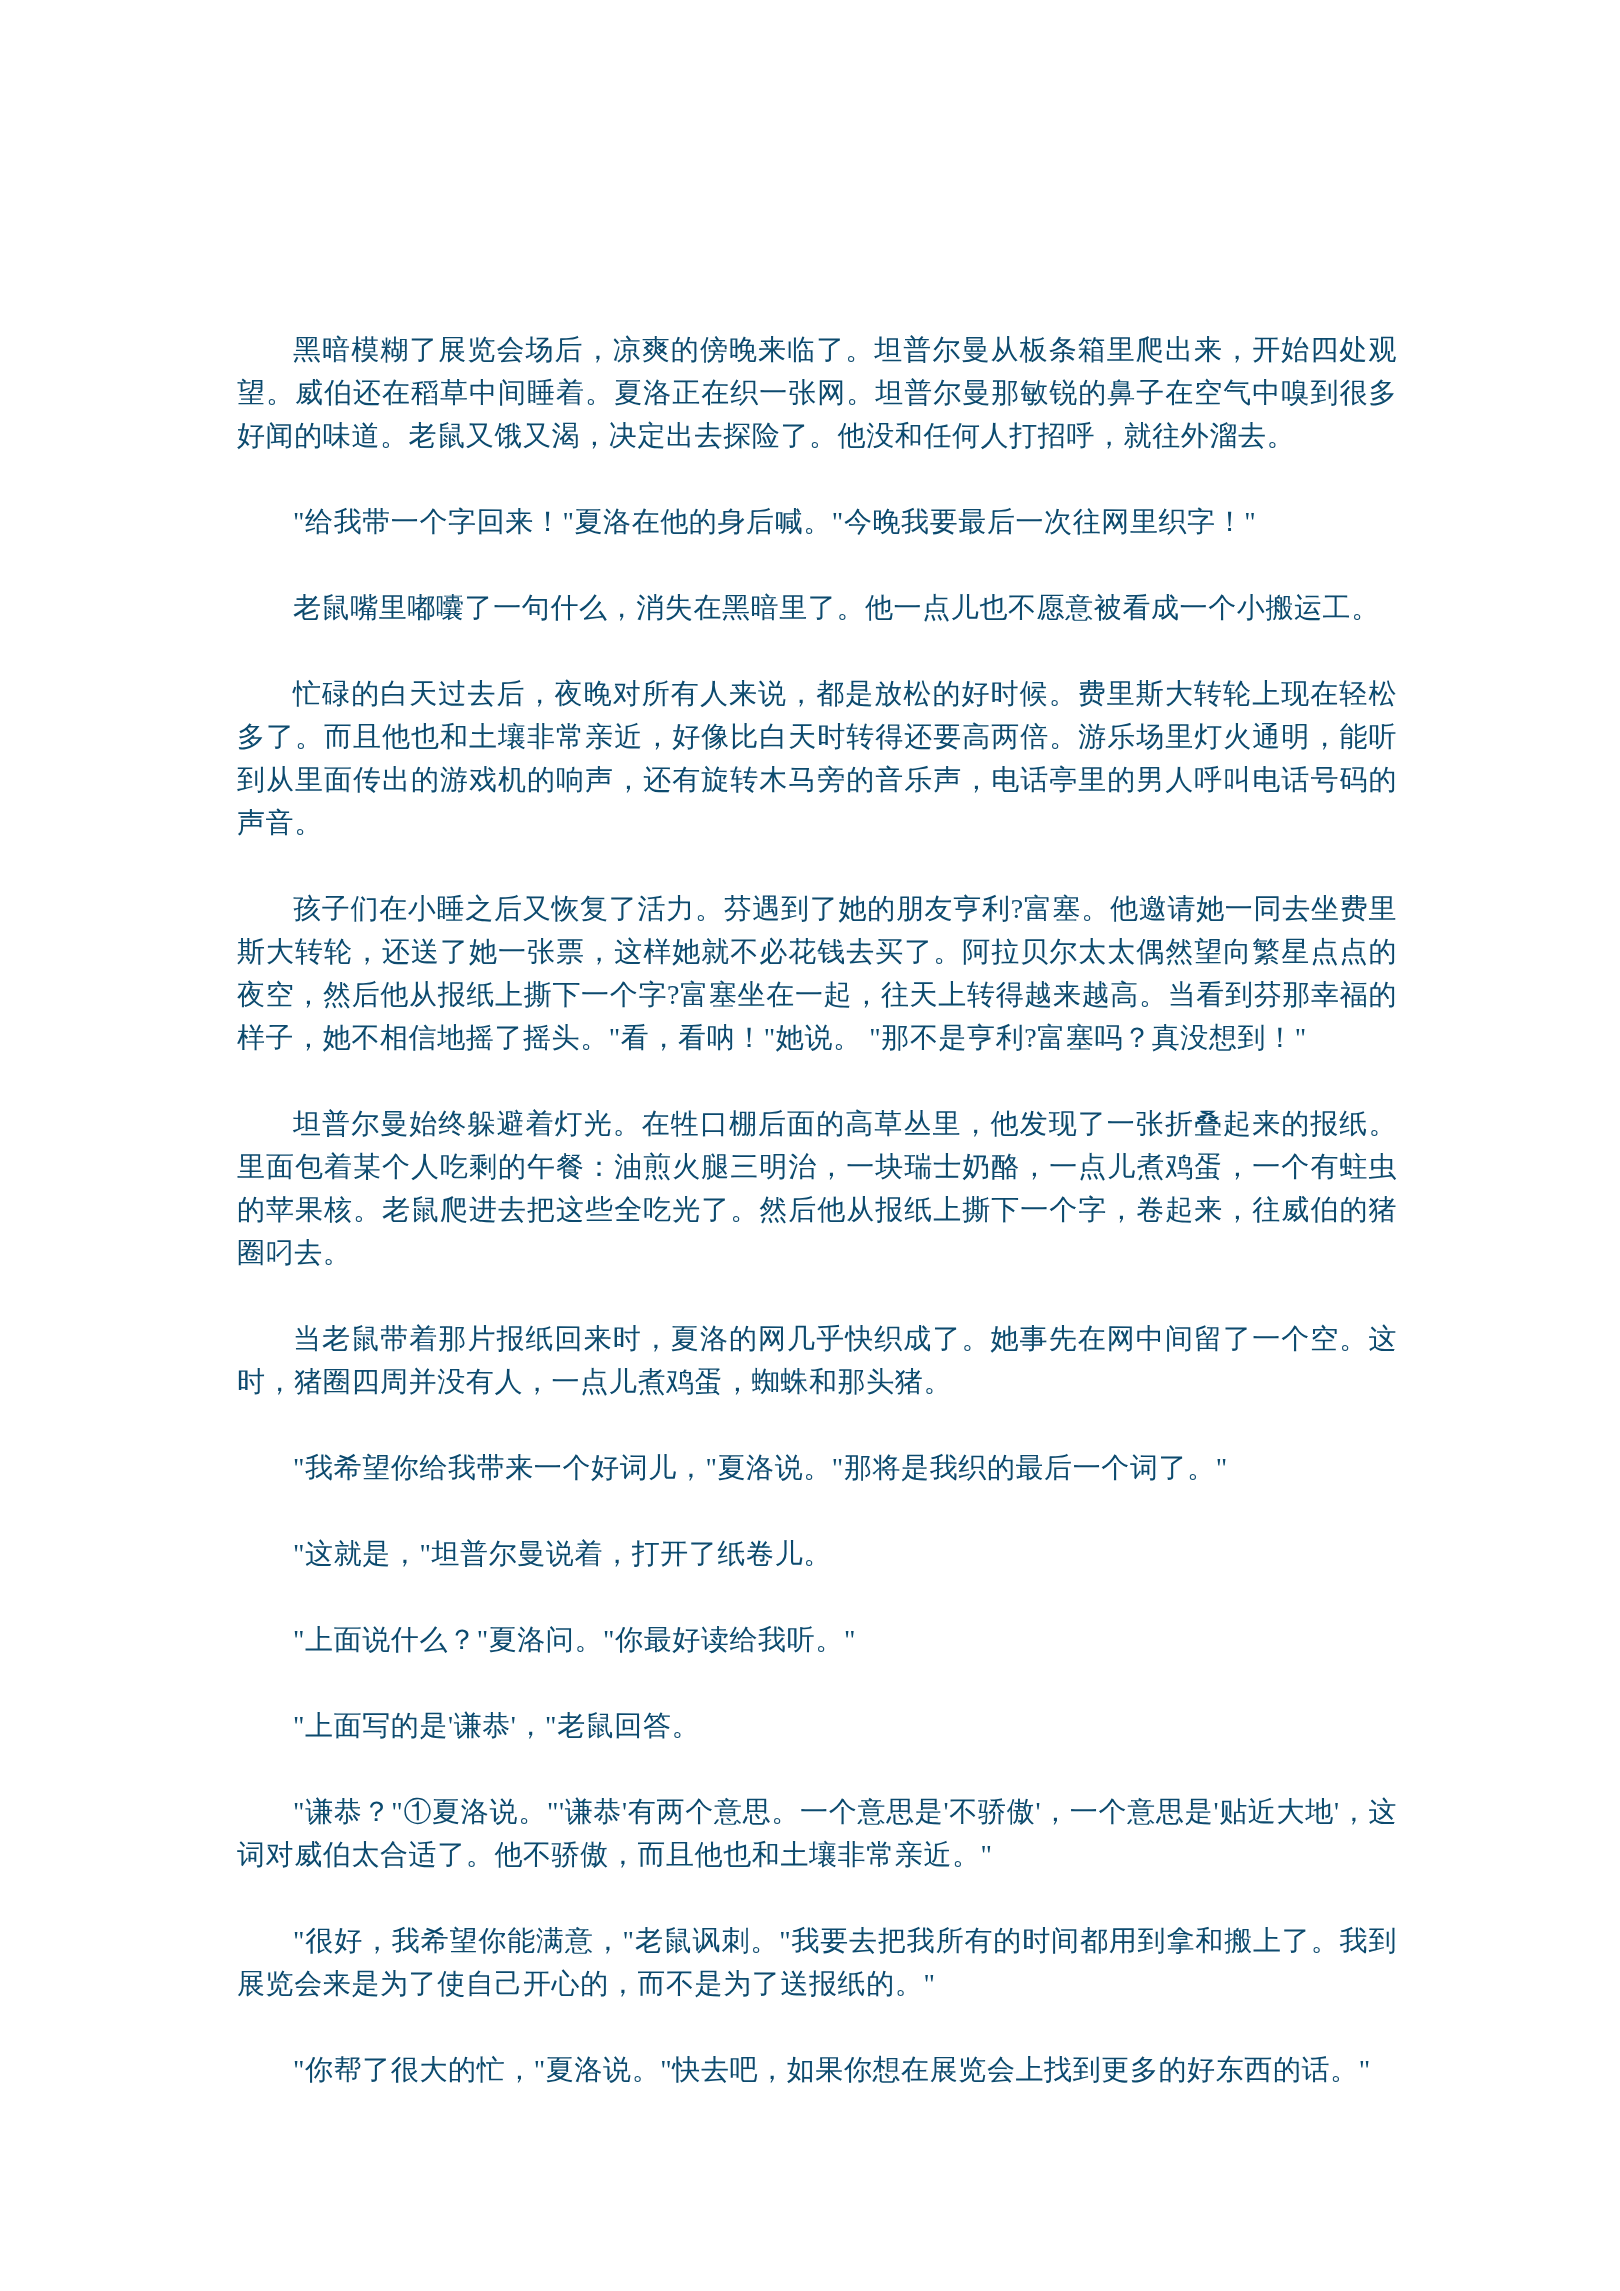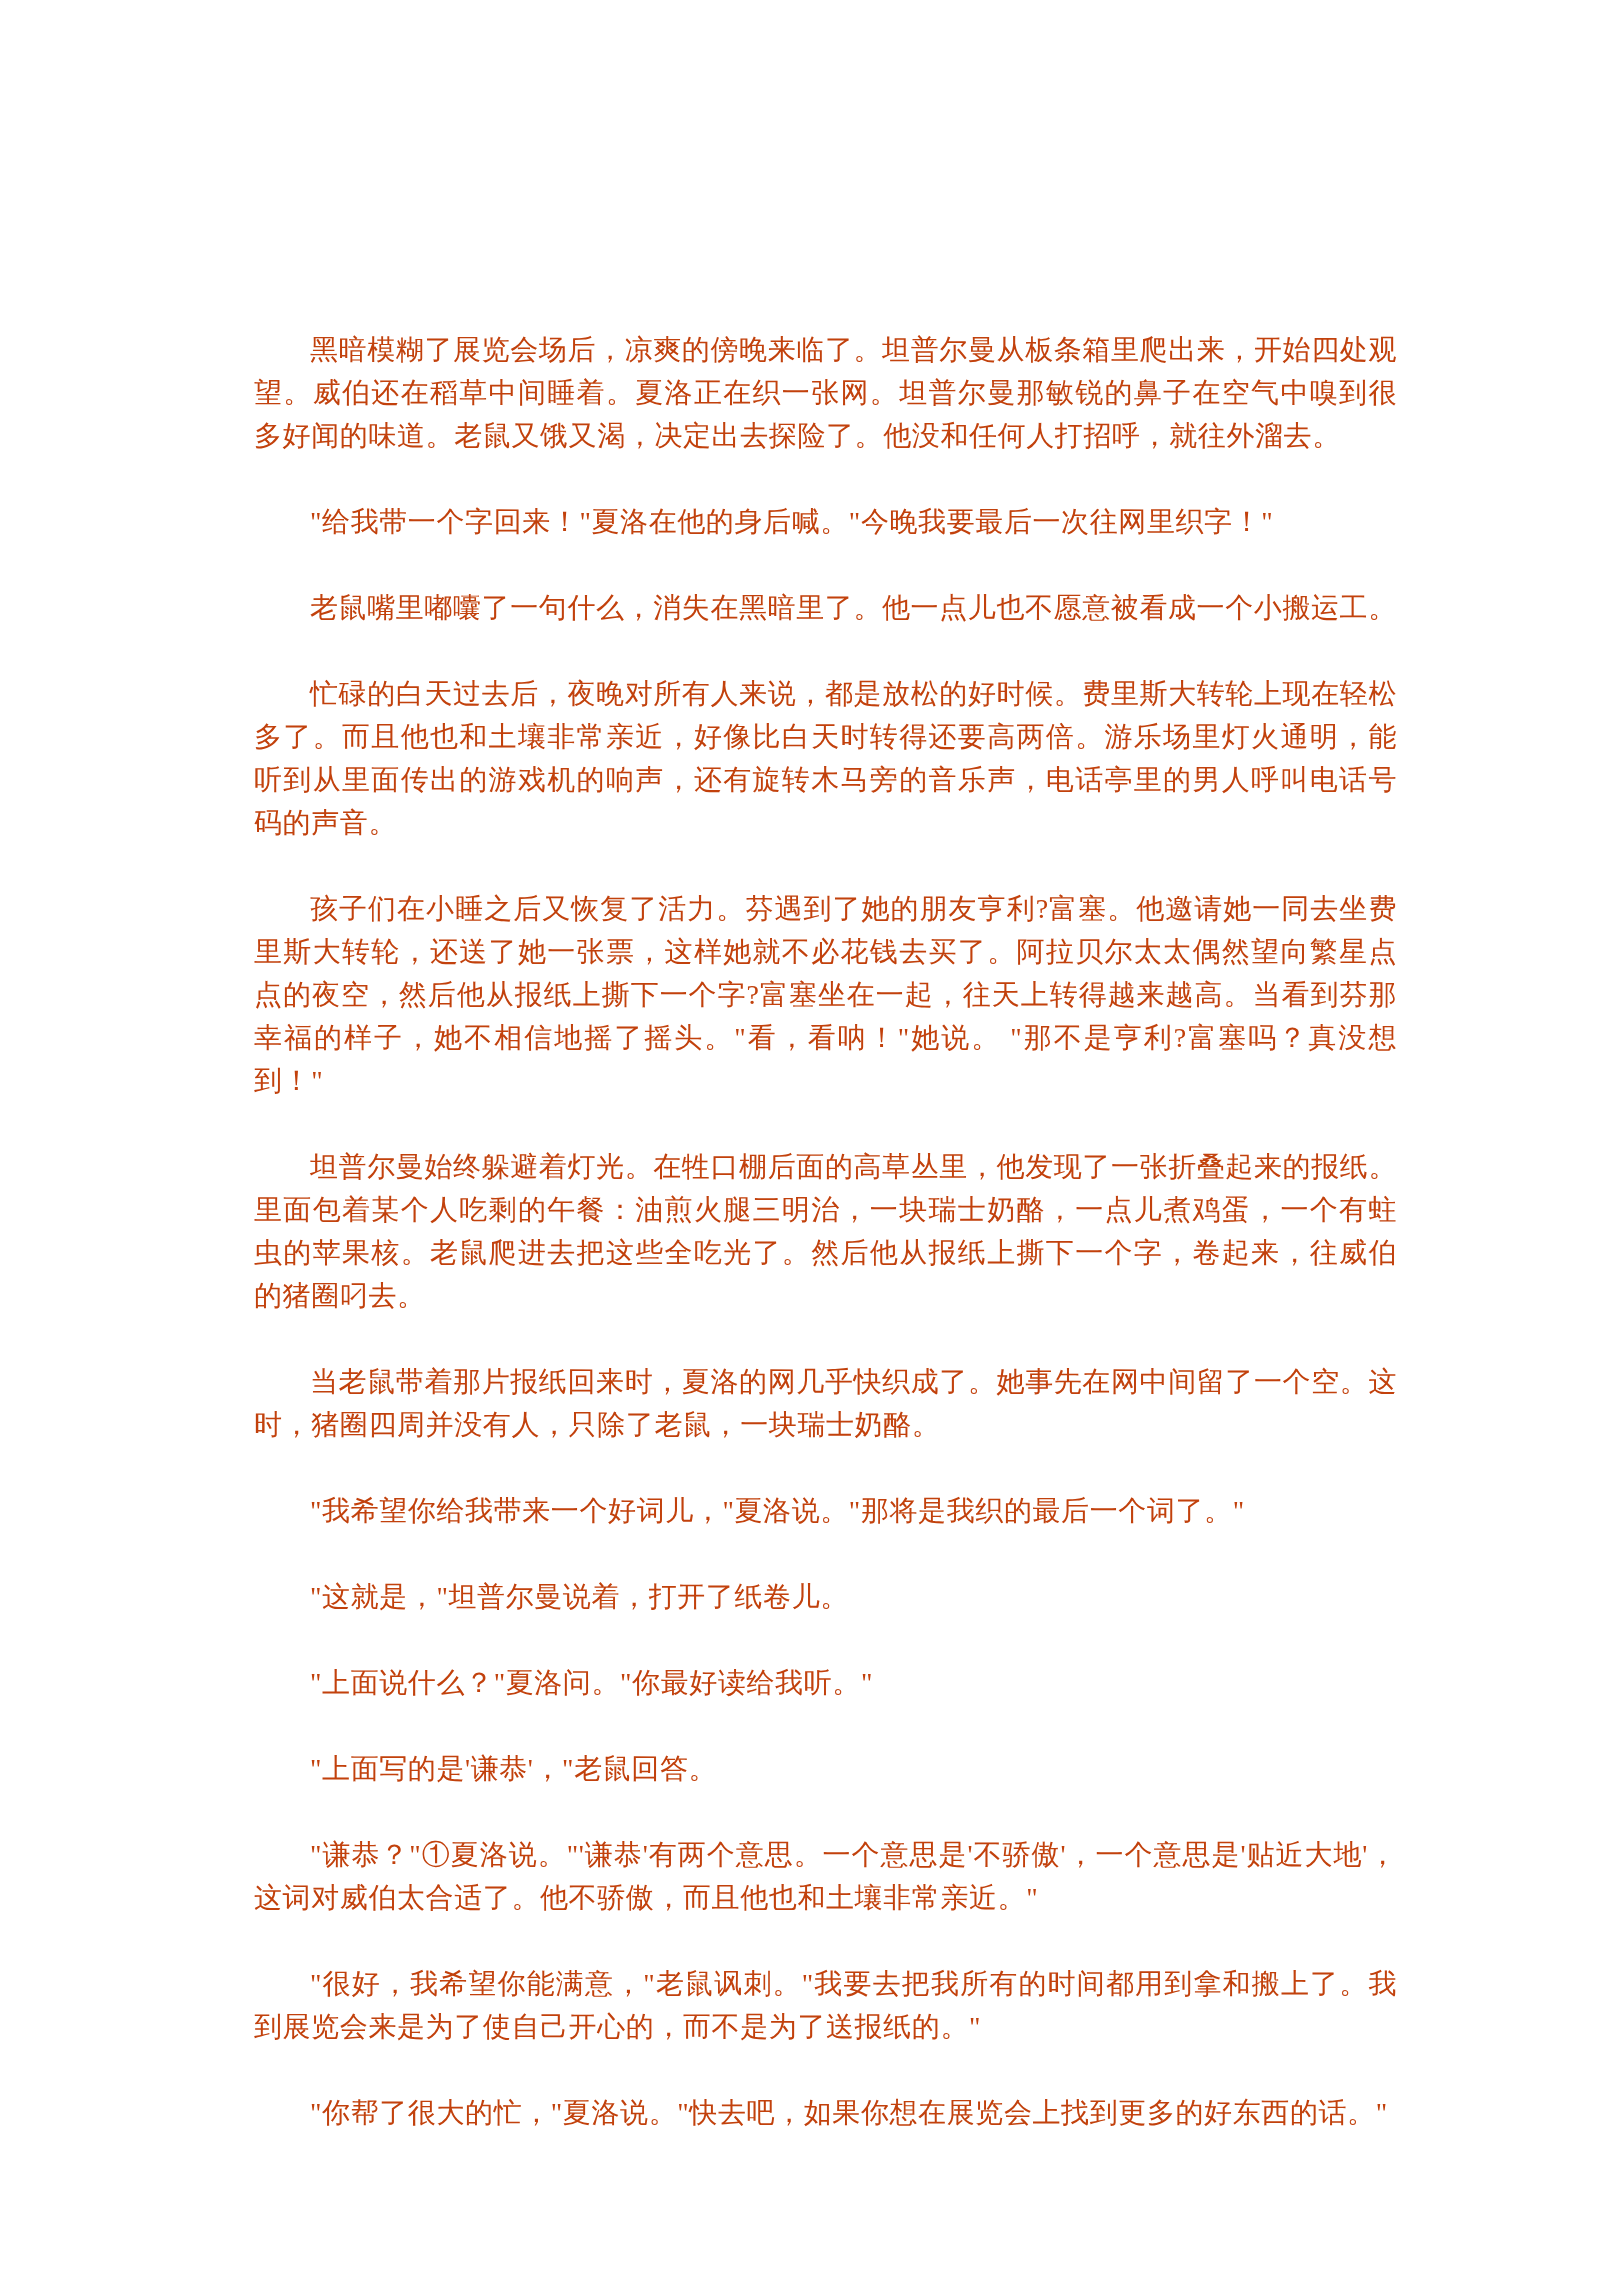--- a/index.html
+++ b/index.html
@@ -17,42 +17,42 @@
     position: absolute;
     top: 0;
     left: 0;
     width: 1620px;
     height: 2292px;
     background: #ffffff;
     box-sizing: border-box;
     padding: 328px 223px 0 237px;
   }
   .page p {
-    margin: 0 0 43px 17px;
+    margin: 0 0 43px 0;
     font-size: 28px;
     line-height: 43px;
     letter-spacing: 0.6px;
-    color: #c2410c;
+    color: #0c4a6e;
     text-indent: 2em;
     text-align: justify;
     text-justify: inter-ideograph;
     word-break: break-all;
   }
 </style>
 </head>
 <body>
 
 <div class="page">
   <p>黑暗模糊了展览会场后，凉爽的傍晚来临了。坦普尔曼从板条箱里爬出来，开始四处观望。威伯还在稻草中间睡着。夏洛正在织一张网。坦普尔曼那敏锐的鼻子在空气中嗅到很多好闻的味道。老鼠又饿又渴，决定出去探险了。他没和任何人打招呼，就往外溜去。</p>
   <p>"给我带一个字回来！"夏洛在他的身后喊。"今晚我要最后一次往网里织字！"</p>
   <p>老鼠嘴里嘟囔了一句什么，消失在黑暗里了。他一点儿也不愿意被看成一个小搬运工。</p>
   <p>忙碌的白天过去后，夜晚对所有人来说，都是放松的好时候。费里斯大转轮上现在轻松多了。而且他也和土壤非常亲近，好像比白天时转得还要高两倍。游乐场里灯火通明，能听到从里面传出的游戏机的响声，还有旋转木马旁的音乐声，电话亭里的男人呼叫电话号码的声音。</p>
   <p>孩子们在小睡之后又恢复了活力。芬遇到了她的朋友亨利?富塞。他邀请她一同去坐费里斯大转轮，还送了她一张票，这样她就不必花钱去买了。阿拉贝尔太太偶然望向繁星点点的夜空，然后他从报纸上撕下一个字?富塞坐在一起，往天上转得越来越高。当看到芬那幸福的样子，她不相信地摇了摇头。"看，看呐！"她说。 "那不是亨利?富塞吗？真没想到！"</p>
   <p>坦普尔曼始终躲避着灯光。在牲口棚后面的高草丛里，他发现了一张折叠起来的报纸。里面包着某个人吃剩的午餐：油煎火腿三明治，一块瑞士奶酪，一点儿煮鸡蛋，一个有蛀虫的苹果核。老鼠爬进去把这些全吃光了。然后他从报纸上撕下一个字，卷起来，往威伯的猪圈叼去。</p>
-  <p>当老鼠带着那片报纸回来时，夏洛的网几乎快织成了。她事先在网中间留了一个空。这时，猪圈四周并没有人，只除了老鼠，一块瑞士奶酪。</p>
+  <p>当老鼠带着那片报纸回来时，夏洛的网几乎快织成了。她事先在网中间留了一个空。这时，猪圈四周并没有人，一点儿煮鸡蛋，蜘蛛和那头猪。</p>
   <p>"我希望你给我带来一个好词儿，"夏洛说。"那将是我织的最后一个词了。"</p>
   <p>"这就是，"坦普尔曼说着，打开了纸卷儿。</p>
   <p>"上面说什么？"夏洛问。"你最好读给我听。"</p>
   <p>"上面写的是'谦恭'，"老鼠回答。</p>
   <p>"谦恭？"①夏洛说。"'谦恭'有两个意思。一个意思是'不骄傲'，一个意思是'贴近大地'，这词对威伯太合适了。他不骄傲，而且他也和土壤非常亲近。"</p>
   <p>"很好，我希望你能满意，"老鼠讽刺。"我要去把我所有的时间都用到拿和搬上了。我到展览会来是为了使自己开心的，而不是为了送报纸的。"</p>
   <p>"你帮了很大的忙，"夏洛说。"快去吧，如果你想在展览会上找到更多的好东西的话。"</p>
 </div>
 
 

